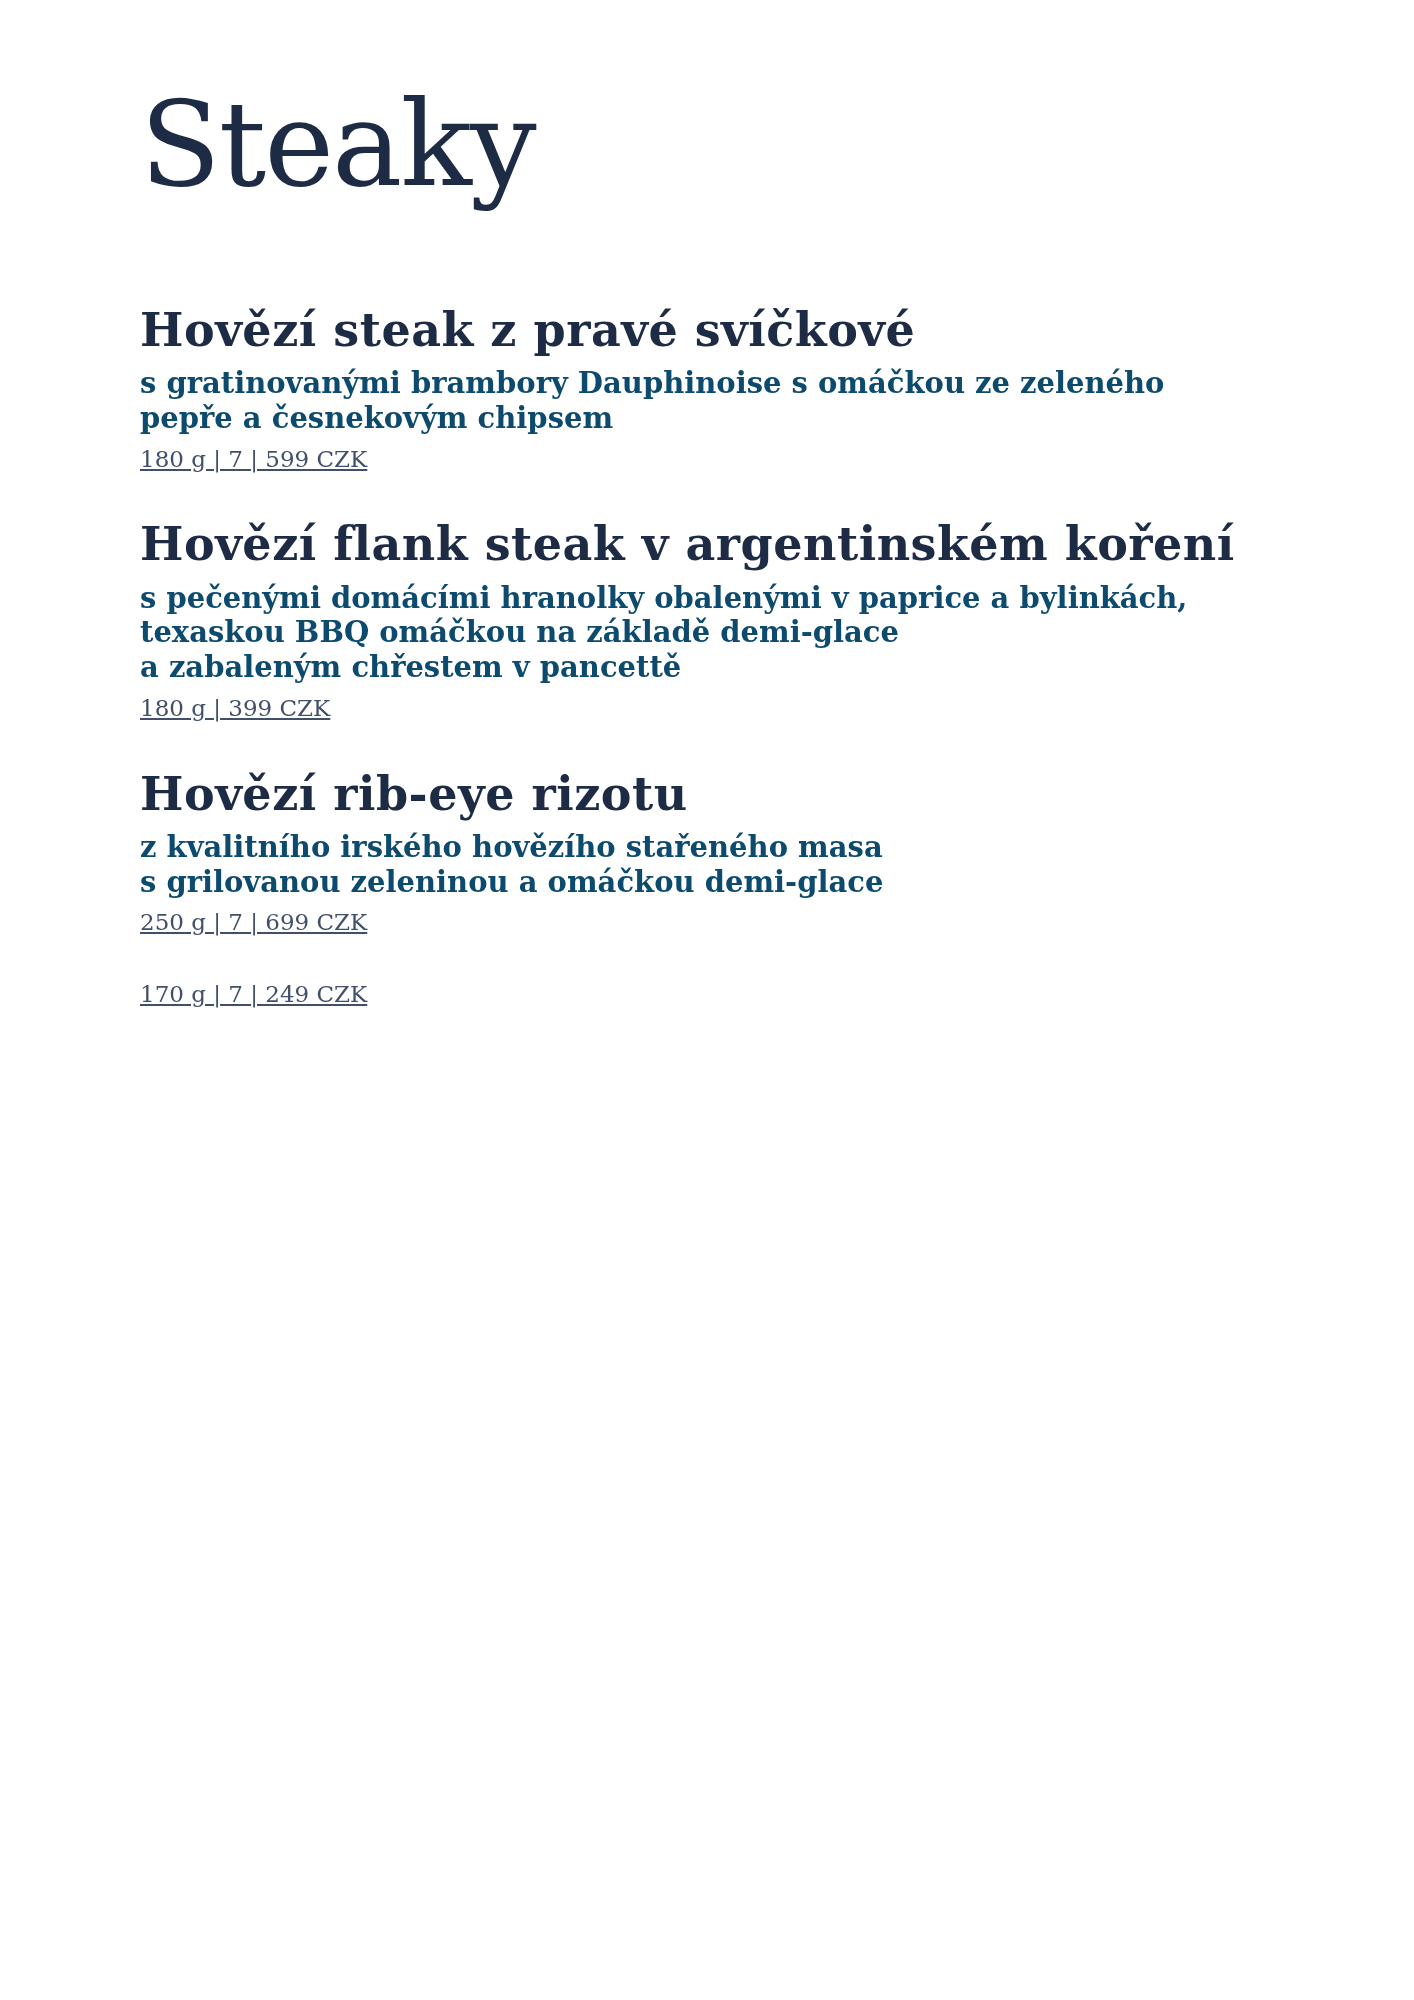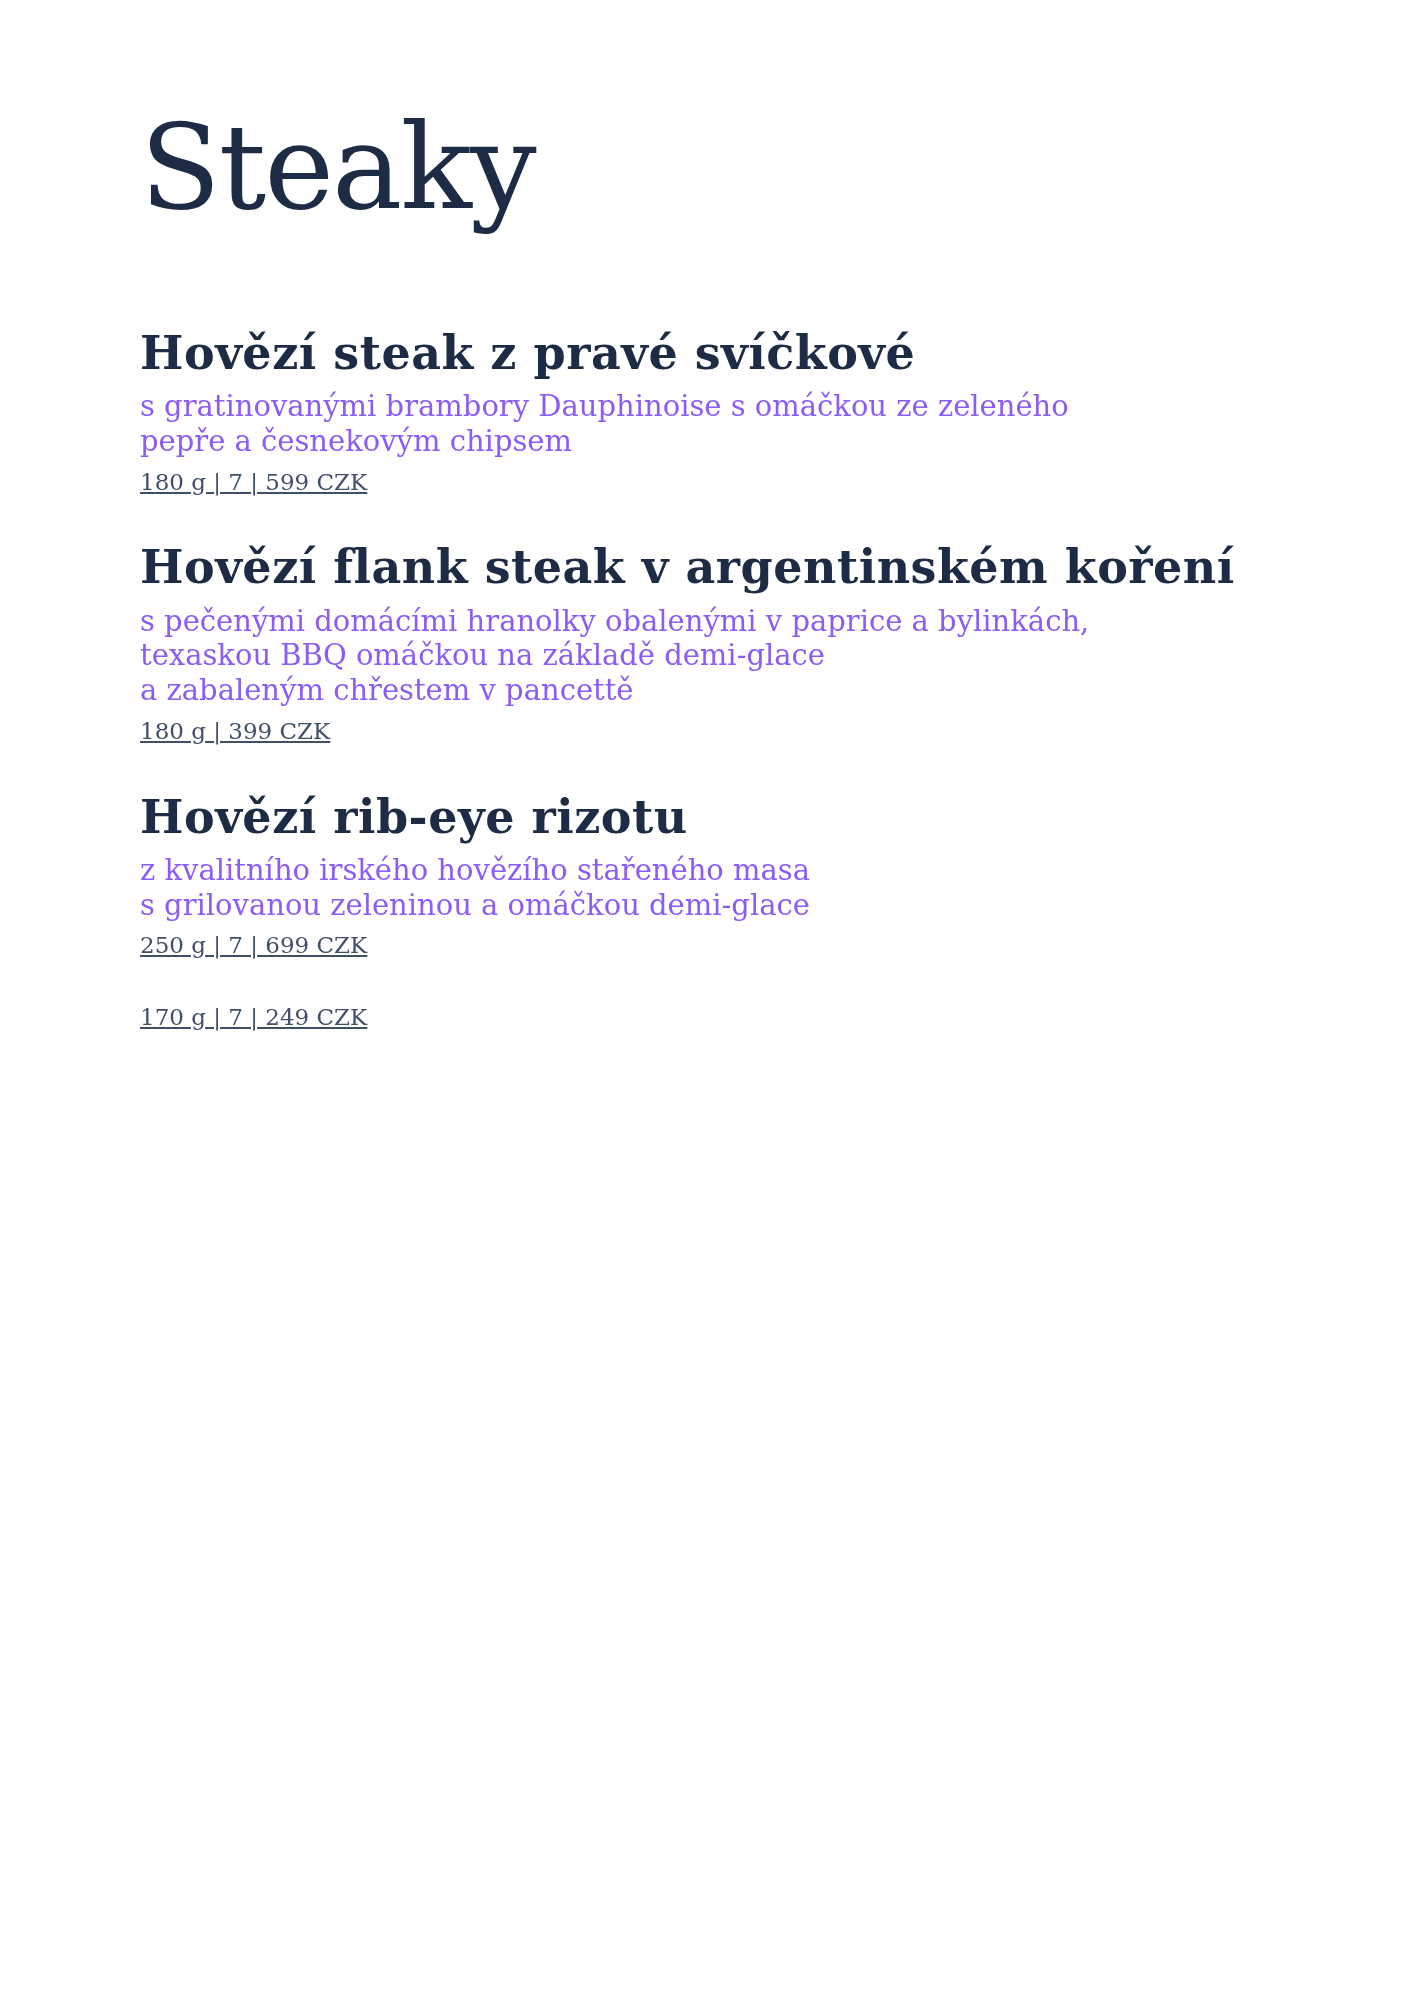--- a/index.html
+++ b/index.html
@@ -10,21 +10,21 @@
     body {
       width: 1414px;
       height: 2000px;
       overflow: hidden;
       font-family: "DejaVu Serif", serif;
     }
     .page {
       box-sizing: border-box;
       width: 1414px;
       height: 2000px;
-      padding: 108px 100px 0 140px;
+      padding: 85px 100px 0 140px;
       background: #ffffff;
     }
     .page-title {
       margin: 0;
       font-size: 118px;
       font-weight: 400;
       line-height: 1.0;
       letter-spacing: -2px;
       color: #1d2b45;
     }
@@ -38,23 +38,23 @@
       margin: 0 0 8px 0;
       font-size: 46px;
       font-weight: 700;
       line-height: 1.2;
       letter-spacing: 0.5px;
       color: #1d2b45;
     }
     .item-desc {
       margin: 0 0 10px 0;
       font-size: 29px;
-      font-weight: 400;
+      font-weight: 700;
       line-height: 1.2;
-      color: #8b5cf6;
+      color: #0c4a6e;
       white-space: pre-line;
     }
     .item-price {
       margin: 0;
       font-size: 23px;
       font-weight: 400;
       line-height: 1.2;
       color: #41506a;
       text-decoration: underline;
     }

